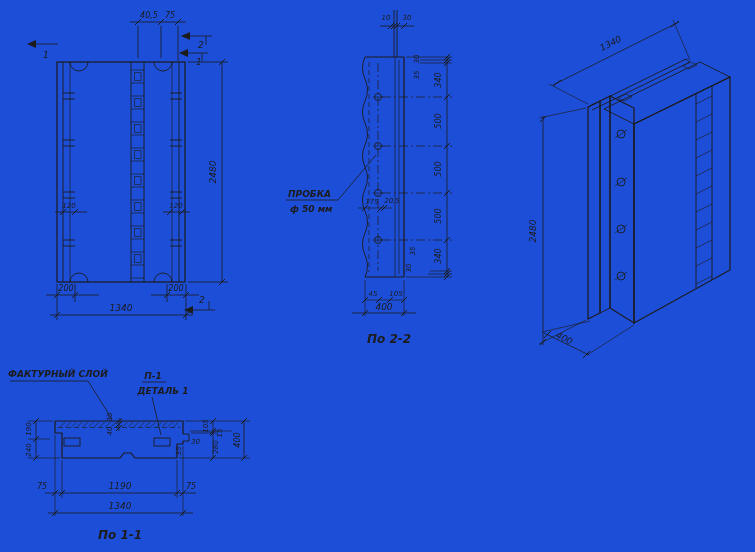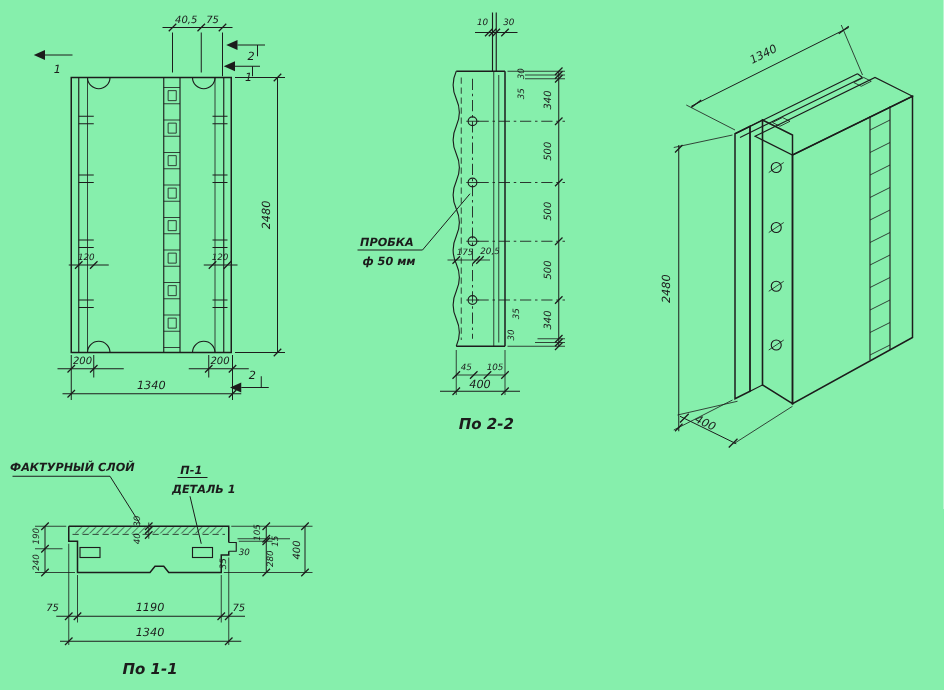--- a/index.html
+++ b/index.html
@@ -1,16 +1,16 @@
 <!DOCTYPE html>
 <html><head>
 <meta charset="utf-8">
 <style>
   html,body{margin:0;padding:0;background:#fff;}
-  .sheet{position:relative;width:755px;height:552px;background:#86efac;overflow:hidden;}
+  .sheet{position:relative;width:755px;height:552px;background:#1d4ed8;overflow:hidden;}
   svg text{fill:#1c1c1c;font-family:"DejaVu Sans",sans-serif;font-style:italic;}
   .d7{font-size:7px}
   .d8{font-size:8px}
   .d9{font-size:9px}
   .cap{font-size:12px;font-weight:bold}
   .lab{font-size:9px;font-weight:bold}
   .ln{stroke:#1c1c1c;fill:none;stroke-width:1.2}
   .md{stroke:#1c1c1c;fill:none;stroke-width:0.9}
   .th{stroke:#1c1c1c;fill:none;stroke-width:0.65}
   .dm{stroke:#1c1c1c;fill:none;stroke-width:0.8}

